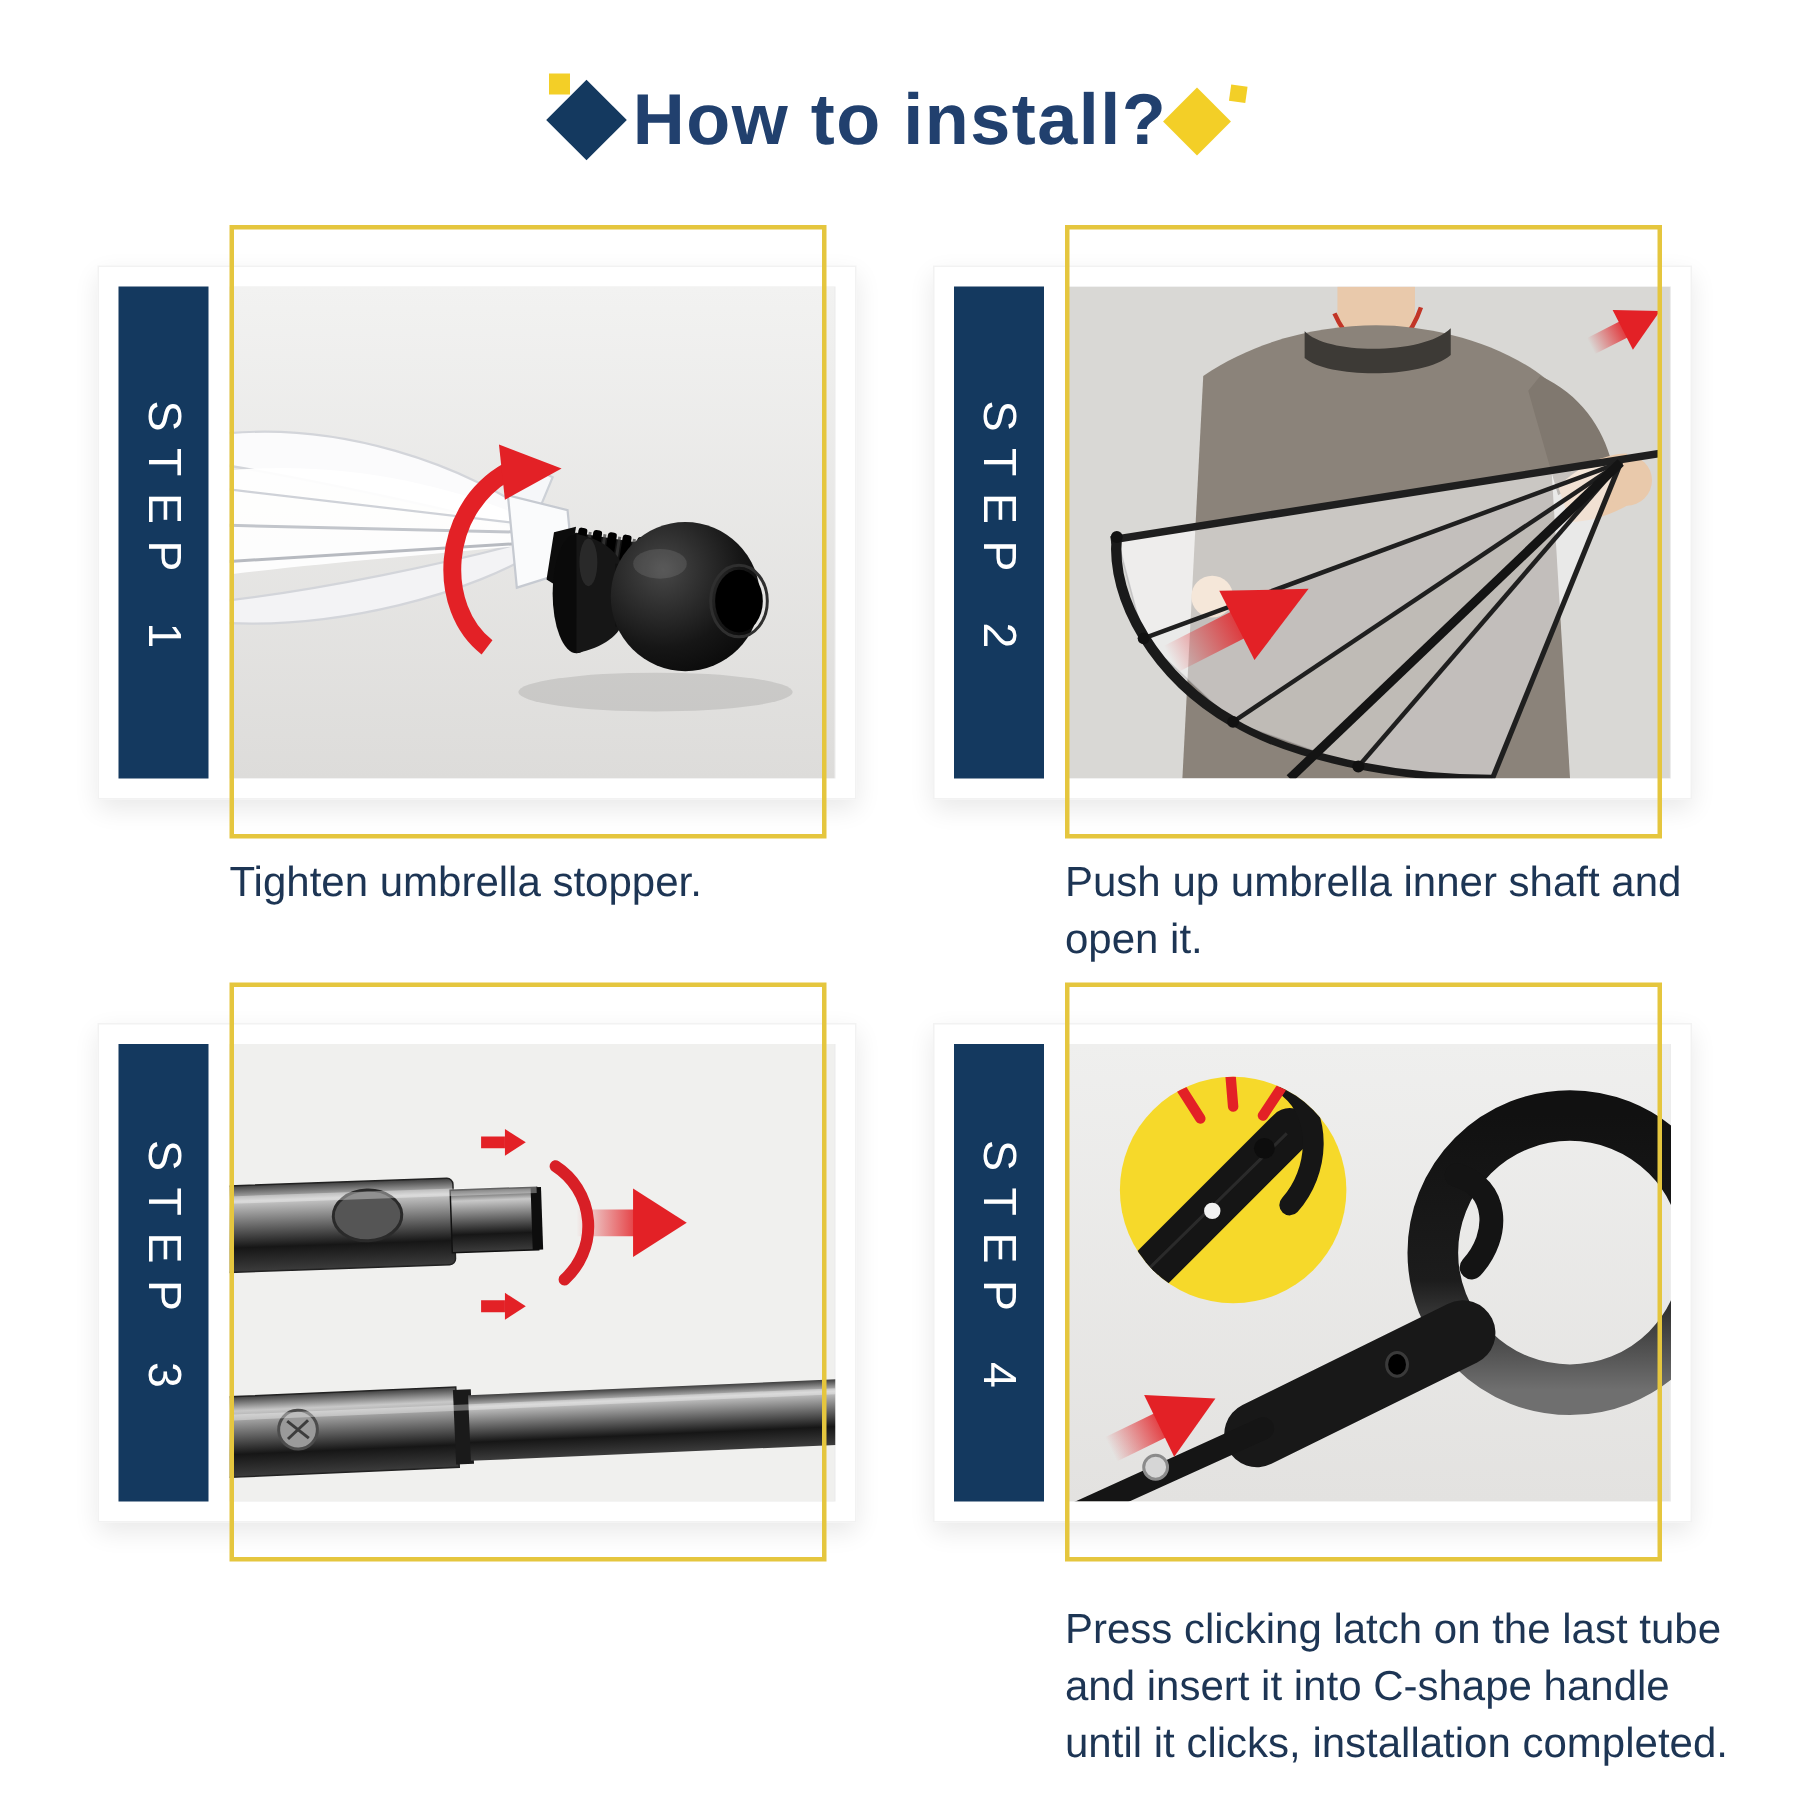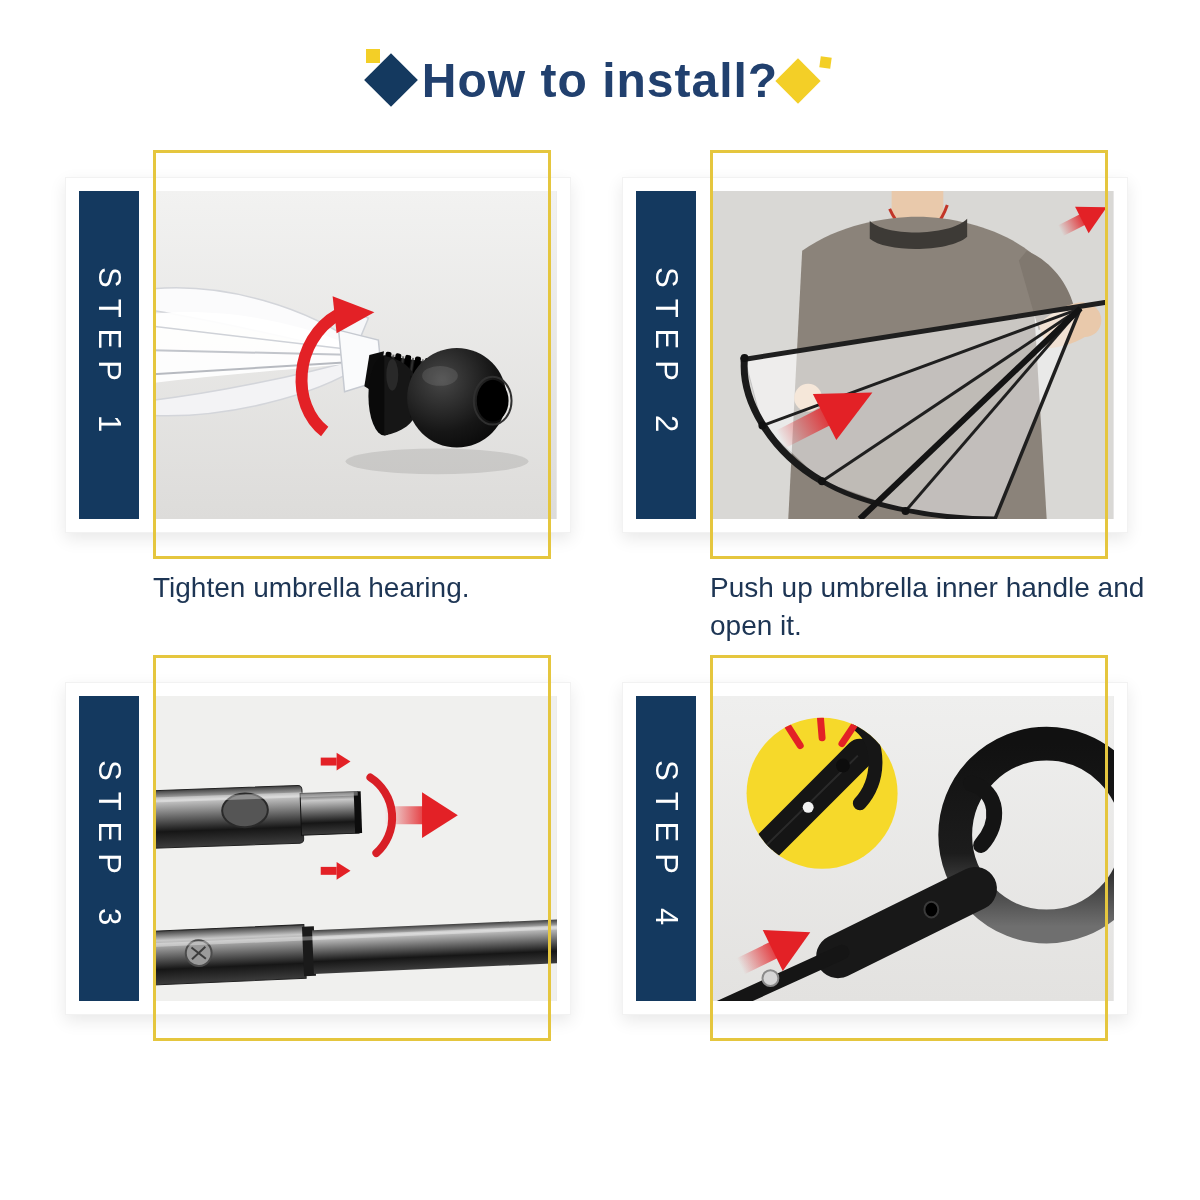--- a/index.html
+++ b/index.html
@@ -119,21 +119,21 @@
               <circle cx="305" cy="208" r="50" fill="url(#p1ball)"></circle>
               <ellipse cx="341" cy="211" rx="19" ry="24" fill="none" stroke="#2f2f2f" stroke-width="2"></ellipse>
               <ellipse cx="341" cy="211" rx="16" ry="21" fill="#000"></ellipse>
               <ellipse cx="288" cy="186" rx="18" ry="10" fill="#fff" opacity="0.10"></ellipse>
               <ellipse cx="240" cy="185" rx="6" ry="16" fill="#3c3c3c" opacity="0.5"></ellipse>
             </g>
           </svg>
         </div>
       </div>
     </div>
-    <p class="caption">Tighten umbrella hearing.</p>
+    <p class="caption">Tighten umbrella stopper.</p>
   </section>
 
   <section class="panel panel-2 row1">
     <div class="panel-top">
       <div class="frame"></div>
       <div class="card">
         <div class="step-bar">
           <span>STEP 2</span>
         </div>
         <div class="photo">
@@ -181,21 +181,21 @@
               <polygon points="24,-15 52,0 24,15" fill="#e32126"></polygon>
             </g>
             <g transform="translate(70,250) rotate(-27)">
               <polygon points="0,-10 55,-10 55,10 0,10" fill="url(#p2fade)"></polygon>
               <polygon points="50,-26 104,0 50,26" fill="#e32126"></polygon>
             </g>
           </svg>
         </div>
       </div>
     </div>
-    <p class="caption">Push up umbrella inner handle and open it.</p>
+    <p class="caption">Push up umbrella inner shaft and open it.</p>
   </section>
 
   <section class="panel panel-3 row2">
     <div class="panel-top">
       <div class="frame"></div>
       <div class="card">
         <div class="step-bar">
           <span>STEP 3</span>
         </div>
         <div class="photo">
@@ -310,15 +310,16 @@
                   <line x1="90" y1="50" x2="76" y2="28" stroke="#e32126" stroke-width="7" stroke-linecap="round"></line>
                   <line x1="112" y1="42" x2="110" y2="18" stroke="#e32126" stroke-width="7" stroke-linecap="round"></line>
                   <line x1="132" y1="48" x2="144" y2="30" stroke="#e32126" stroke-width="7" stroke-linecap="round"></line>
                 </g>
               </g>
             </g>
           </svg>
         </div>
       </div>
     </div>
+    <p class="caption">Press clicking latch on the last tube and insert it into C-shape handle until it clicks, installation completed.</p>
   </section>
 
 </div>
 
 </body></html>

